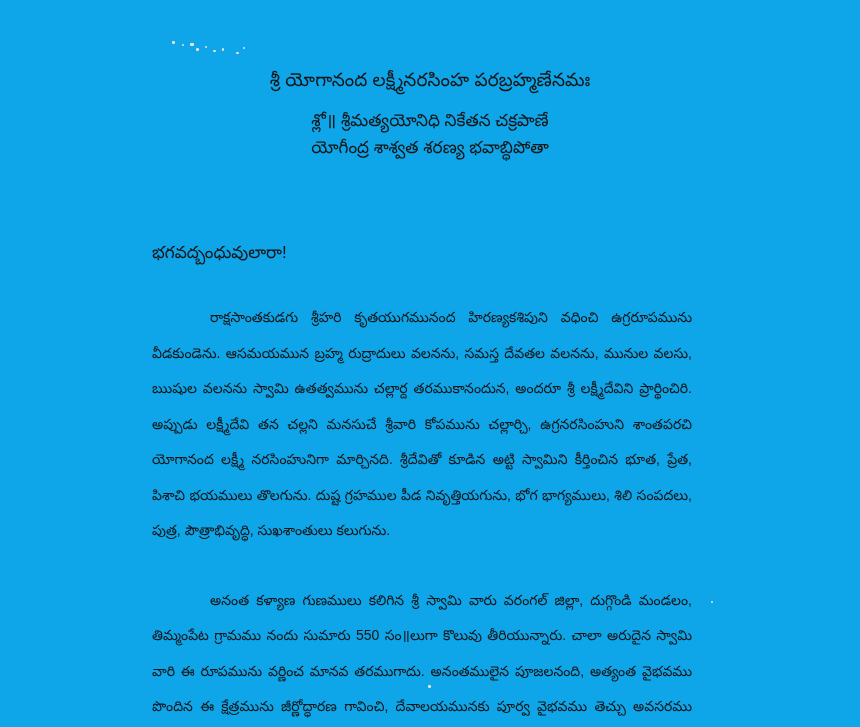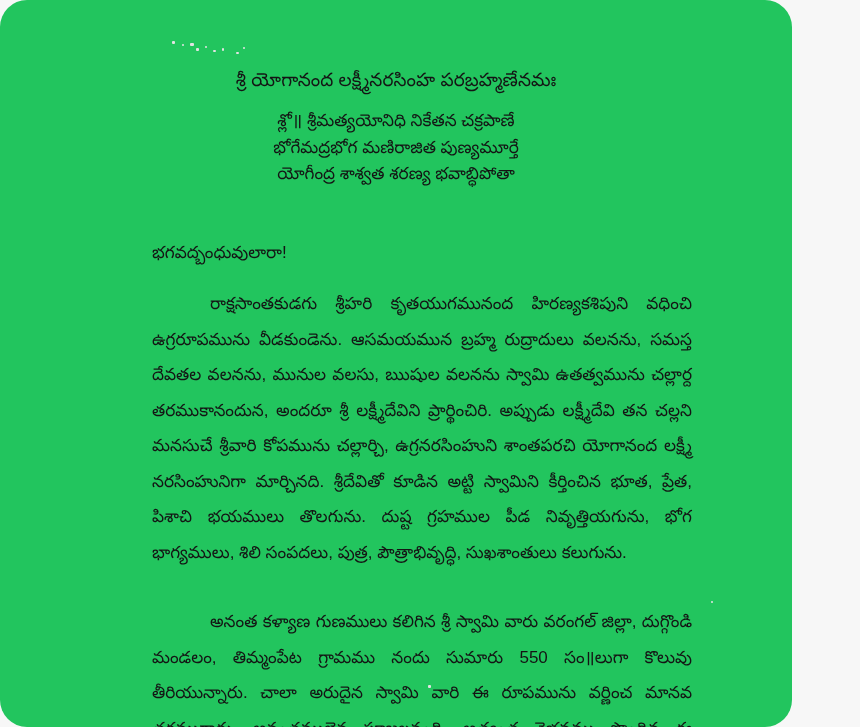--- a/index.html
+++ b/index.html
@@ -12,25 +12,24 @@
     height: 727px;
     background: #f7f7f7;
     font-family: "Liberation Serif", "DejaVu Serif", serif;
     color: #1a1a1a;
     overflow: hidden;
     position: relative;
   }
 
   .page {
     position: relative;
-    width: 792px;
+    width: 860px;
     height: 727px;
-    background: #22c55e;
+    background: #0ea5e9;
     box-sizing: border-box;
-    border-radius: 27px;
   }
 
   
   .speckle {
     position: absolute;
     background: #e3e3e3;
     border-radius: 1px;
     pointer-events: none;
   }
 
@@ -76,27 +75,27 @@
   }
 
   .body-block {
     position: absolute;
     left: 152px;
     top: 286px;
     width: 540px;
   }
 
   .para {
-    font-size: 17px;
+    font-size: 14px;
     line-height: 35.5px;
     color: #141414;
     text-align: justify;
     text-justify: inter-word;
     font-family: "Liberation Sans", "DejaVu Sans", sans-serif;
-    margin: 0 0 34px 0;
+    margin: 14px 0 34px 0;
     text-indent: 58px;
   }
   .para:last-child {
     margin-bottom: 0;
   }
 
   
   .doc-title, .verse-block, .salutation, .para {
     -webkit-font-smoothing: antialiased;
     text-rendering: optimizeLegibility;
@@ -116,21 +115,20 @@
   <div class="speckle" style="left:222px; top:48px; width:2px; height:3px;"></div>
   <div class="speckle" style="left:236px; top:52px; width:3px; height:2px;"></div>
   <div class="speckle" style="left:243px; top:47px; width:2px; height:2px;"></div>
   <div class="speckle" style="left:428px; top:685px; width:3px; height:3px;"></div>
   <div class="speckle" style="left:711px; top:601px; width:2px; height:2px;"></div>
 
   <h1 class="doc-title">శ్రీ యోగానంద లక్ష్మీనరసింహ పరబ్రహ్మణేనమః</h1>
 
   <div class="verse-block">
     <span class="verse-line">శ్లో॥ శ్రీమత్యయోనిధి నికేతన చక్రపాణే</span>
-    <span class="verse-line">భోగేమద్రభోగ మణిరాజిత పుణ్యమూర్తే</span>
     <span class="verse-line">యోగీంద్ర శాశ్వత శరణ్య భవాబ్ధిపోతా</span>
   </div>
 
   <div class="salutation">భగవద్బంధువులారా!</div>
 
   <div class="body-block">
     <p class="para">రాక్షసాంతకుడగు శ్రీహరి కృతయుగమునంద హిరణ్యకశిపుని వధించి ఉగ్రరూపమును వీడకుండెను. ఆసమయమున బ్రహ్మ రుద్రాదులు వలనను, సమస్త దేవతల వలనను, మునుల వలసు, ఋషుల వలనను స్వామి ఉతత్వమును చల్లార్ద తరముకానందున, అందరూ శ్రీ లక్ష్మీదేవిని ప్రార్థించిరి. అప్పుడు లక్ష్మీదేవి తన చల్లని మనసుచే శ్రీవారి కోపమును చల్లార్చి, ఉగ్రనరసింహుని శాంతపరచి యోగానంద లక్ష్మీ నరసింహునిగా మార్చినది. శ్రీదేవితో కూడిన అట్టి స్వామిని కీర్తించిన భూత, ప్రేత, పిశాచి భయములు తొలగును. దుష్ట గ్రహముల పీడ నివృత్తియగును, భోగ భాగ్యములు, శిలి సంపదలు, పుత్ర, పౌత్రాభివృద్ధి, సుఖశాంతులు కలుగును.</p>
     <p class="para">అనంత కళ్యాణ గుణములు కలిగిన శ్రీ స్వామి వారు వరంగల్ జిల్లా, దుగ్గొండి మండలం, తిమ్మంపేట గ్రామము నందు సుమారు 550 సం॥లుగా కొలువు తీరియున్నారు. చాలా అరుదైన స్వామి వారి ఈ రూపమును వర్ణించ మానవ తరముగాదు. అనంతములైన పూజలనంది, అత్యంత వైభవము పొందిన ఈ క్షేత్రమును జీర్ణోద్ధారణ గావించి, దేవాలయమునకు పూర్వ వైభవము తెచ్చు అవసరము ఎంతైననూ ఉన్నది.</p>
   </div>
 

